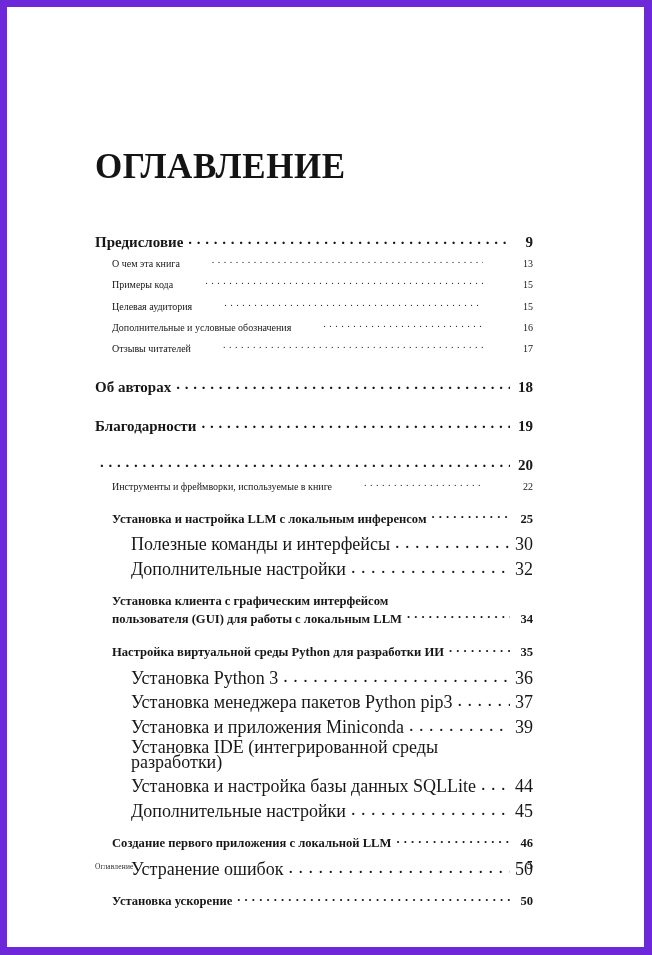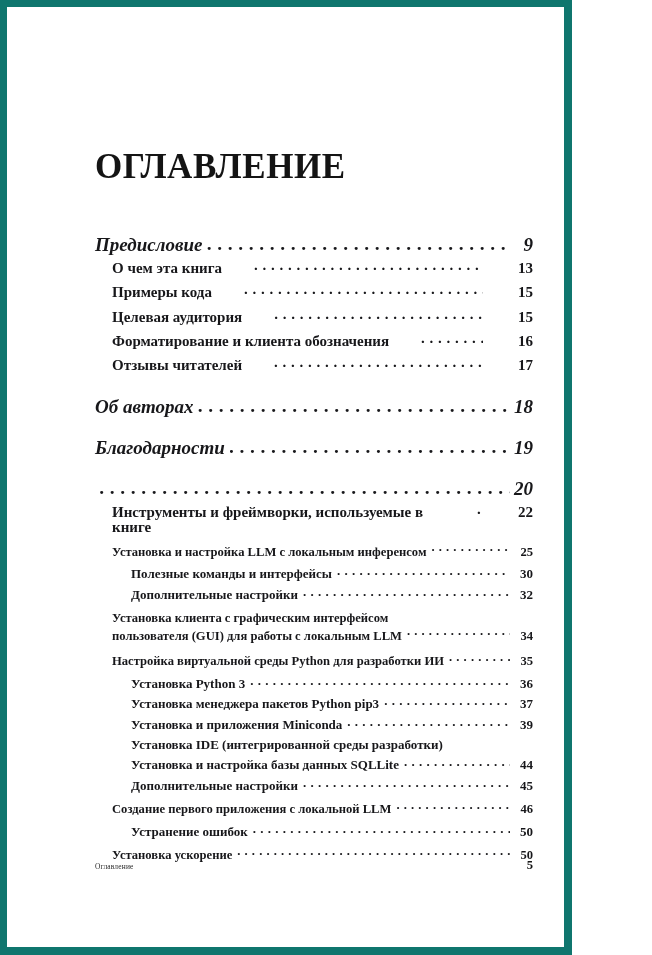--- a/index.html
+++ b/index.html
@@ -7,24 +7,24 @@
     margin: 0;
     padding: 0;
     background: #ffffff;
   }
   body {
     font-family: "Liberation Serif", "DejaVu Serif", serif;
   }
 
   .screen {
     position: relative;
-    width: 572px;
+    width: 652px;
     height: 955px;
     box-sizing: border-box;
-    background: #0f766e;
+    background: #6d28d9;
     overflow: hidden;
   }
 
   
   .page {
     position: absolute;
     left: 7px;
     top: 7px;
     right: 8px;
     bottom: 8px;
@@ -98,48 +98,47 @@
     flex: 0 0 auto;
     text-align: right;
     min-width: 20px;
     white-space: nowrap;
   }
 
   
   .lvl1 {
     padding-left: 0;
     font-weight: 700;
-    font-size: 19px;
+    font-size: 15px;
     line-height: 15px;
     margin-top: 21px;
-    font-style: italic;
   }
   .lvl1:first-child { margin-top: 0; }
 
   .lvl2 {
     padding-left: 17px;
-    font-weight: 700;
-    font-size: 15px;
+    font-weight: 400;
+    font-size: 10px;
     line-height: 15px;
     margin-top: 6.2px;
     gap: 27px;
   }
 
   .lvl2b {
     padding-left: 17px;
     font-weight: 700;
     font-size: 12.6px;
     line-height: 16.8px;
-    margin-top: 8px;
+    margin-top: 16px;
   }
 
   .lvl3 {
     padding-left: 36px;
-    font-weight: 700;
-    font-size: 13px;
+    font-weight: 400;
+    font-size: 18px;
     line-height: 15px;
     margin-top: 4.6px;
   }
 
   
   .cont { margin-top: 1px; }
 
   
   .footer {
     position: absolute;
@@ -185,21 +184,21 @@
             <span class="entry-text">Примеры кода</span>
             <span class="leader"></span>
             <span class="page-num">15</span>
           </div>
           <div class="toc-entry lvl2">
             <span class="entry-text">Целевая аудитория</span>
             <span class="leader"></span>
             <span class="page-num">15</span>
           </div>
           <div class="toc-entry lvl2">
-            <span class="entry-text">Форматирование и клиента обозначения</span>
+            <span class="entry-text">Дополнительные и условные обозначения</span>
             <span class="leader"></span>
             <span class="page-num">16</span>
           </div>
           <div class="toc-entry lvl2">
             <span class="entry-text">Отзывы читателей</span>
             <span class="leader"></span>
             <span class="page-num">17</span>
           </div>
           <div class="toc-entry lvl1">
             <span class="entry-text">Об авторах</span>

